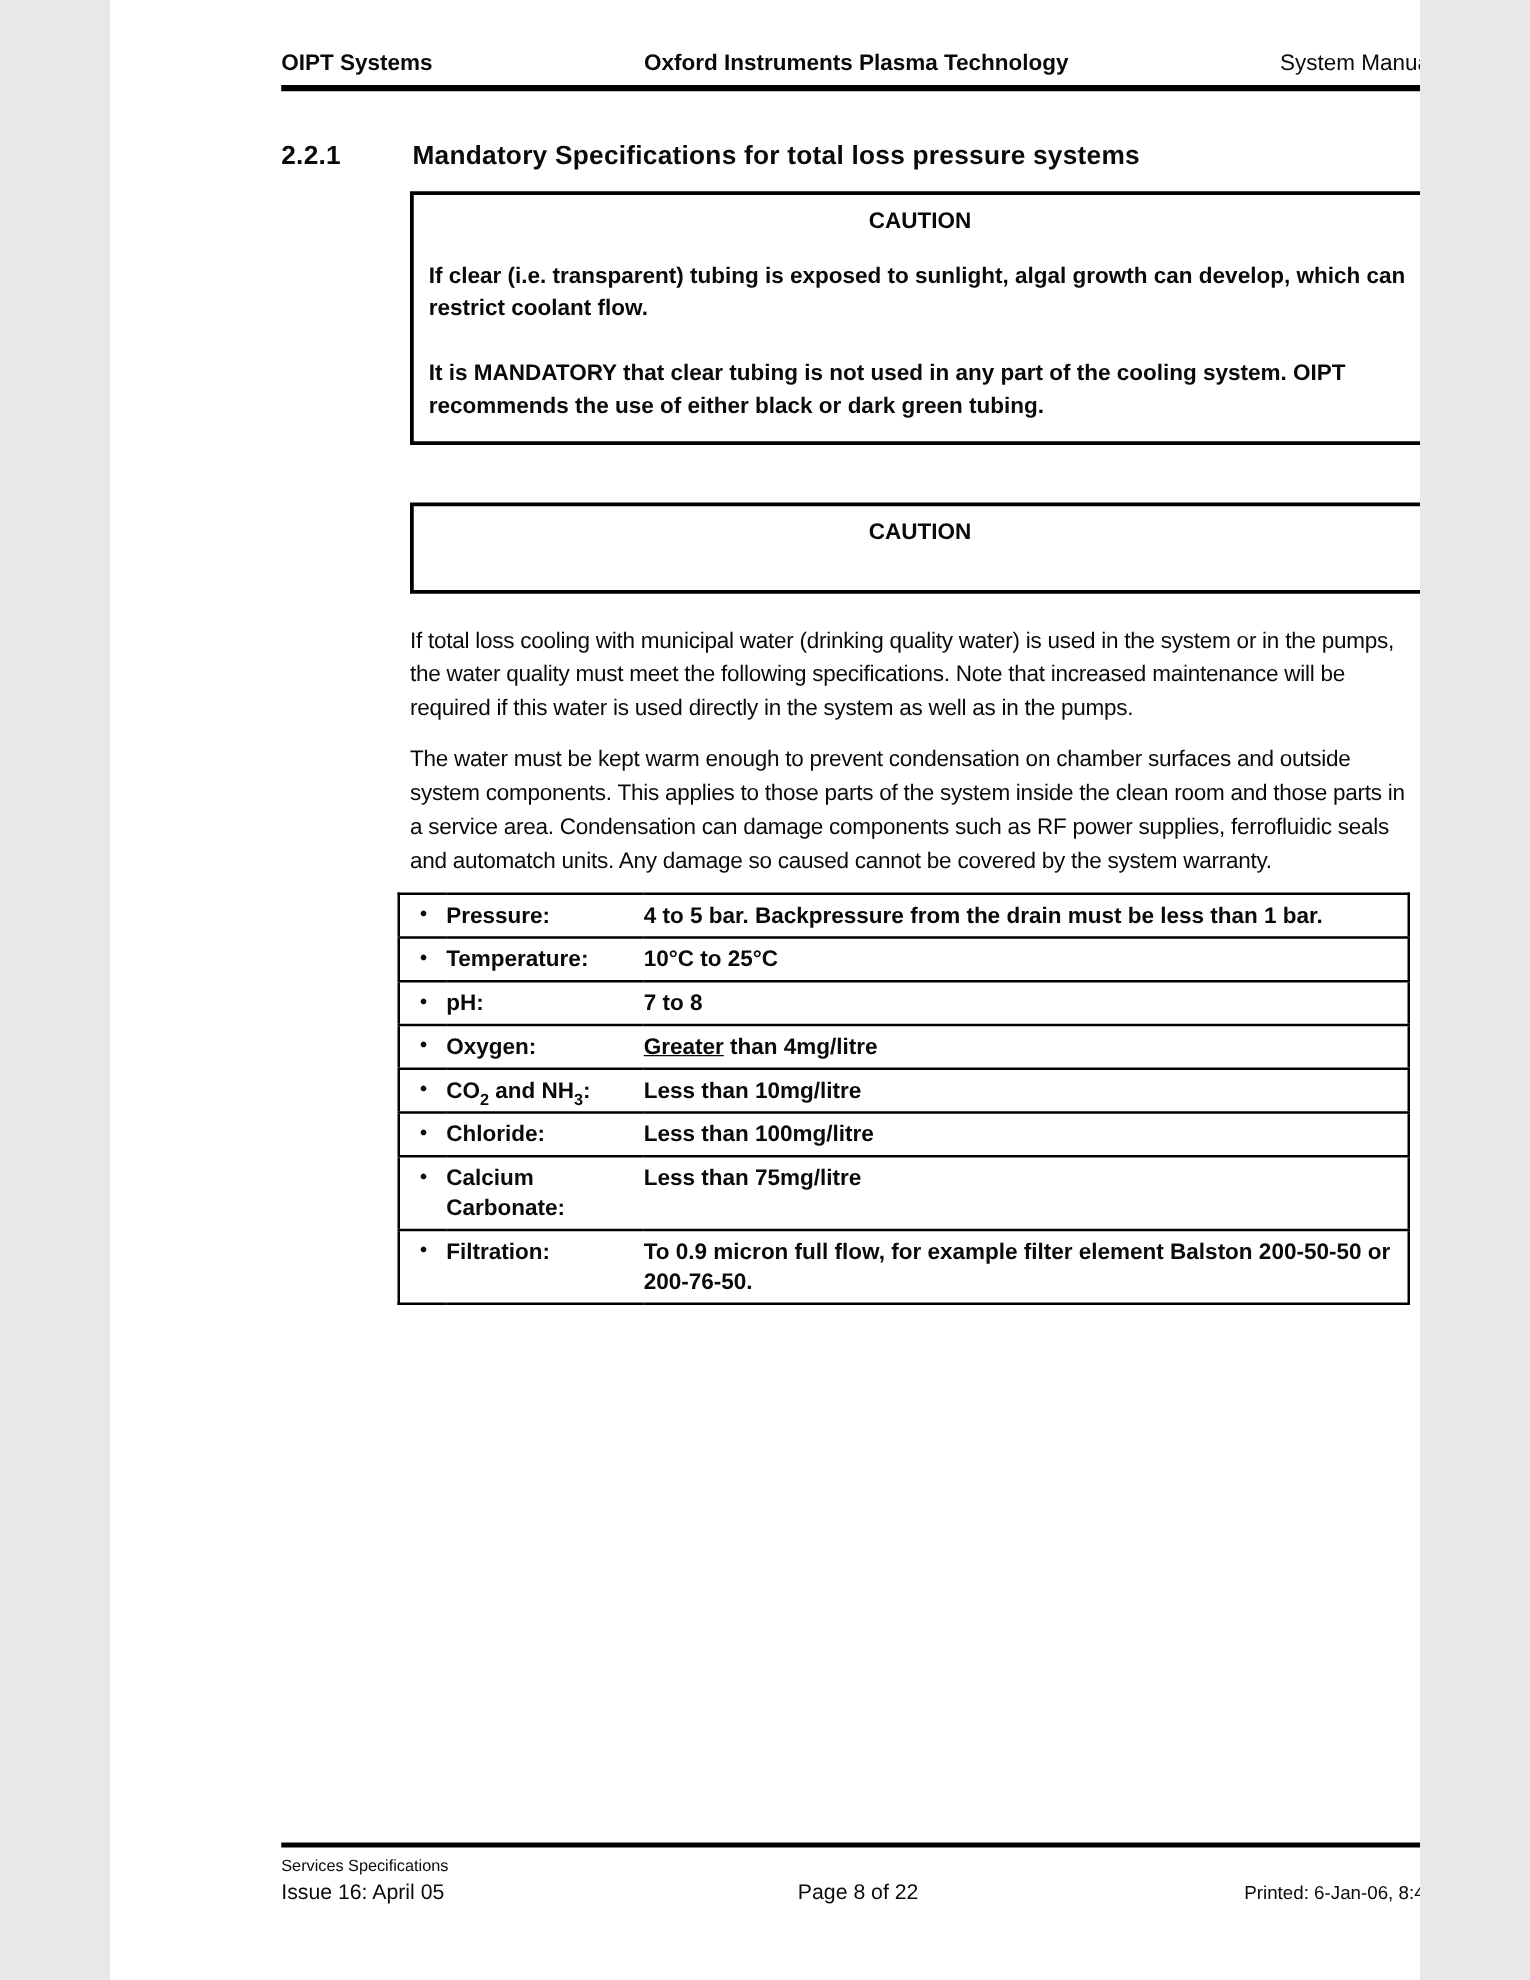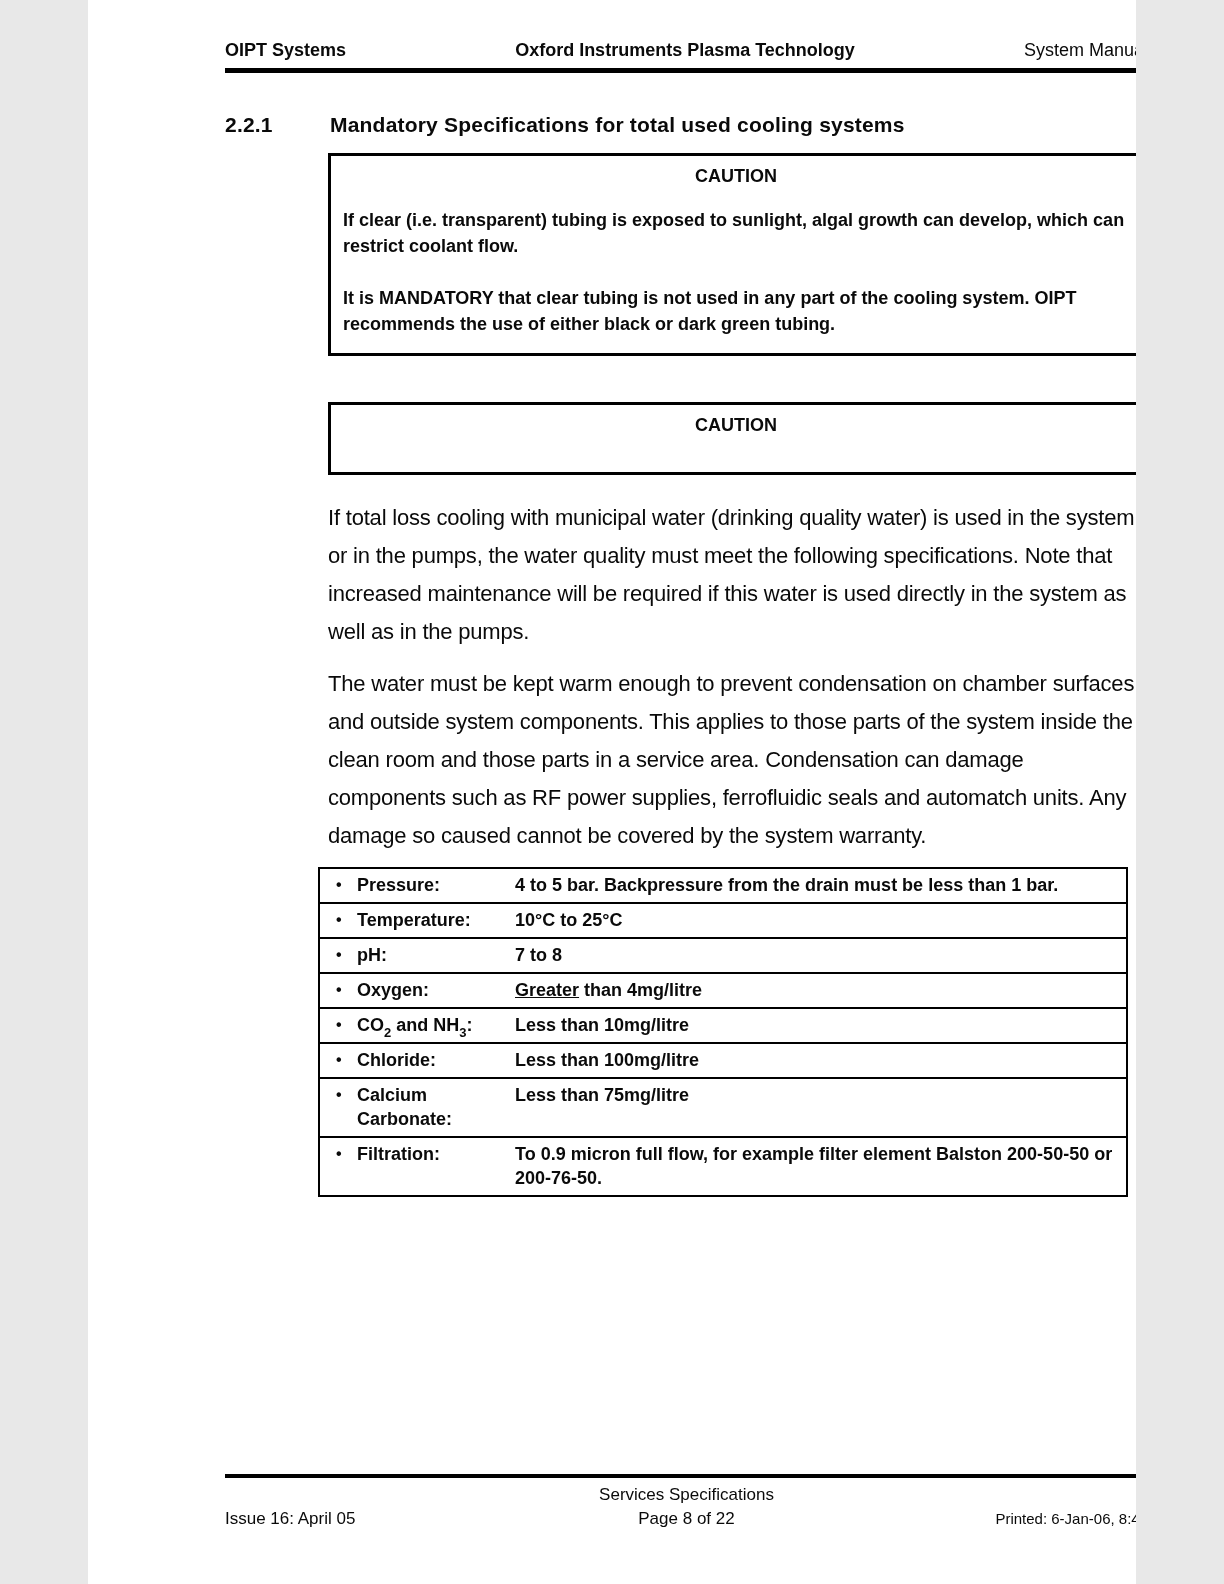--- a/index.html
+++ b/index.html
@@ -59,22 +59,22 @@
     font-weight: bold;
     font-size: 18px;
     line-height: 26px;
     margin-top: 26px;
   }
   .caution-para.first { margin-top: 0; }
   
   .body-para {
     margin-left: 103px;
     width: 808px;
-    font-size: 22px;
-    line-height: 38px;
+    font-size: 18px;
+    line-height: 27px;
     margin-top: 24px;
     letter-spacing: -0.2px;
   }
   .body-para.p2 { margin-top: 14px; }
   
   .spec-table {
     margin-left: 93px;
     margin-top: 12px;
     width: 810px;
     border-collapse: collapse;
@@ -99,22 +99,21 @@
   sub { font-size: 13px; line-height: 0; vertical-align: -6px; font-weight: bold; }
   
   .doc-footer {
     position: absolute;
     left: 137px;
     top: 1474px;
     width: 923px;
   }
   .footer-rule { border-top: 4px solid #000; }
   .footer-title {
-    text-align: center;
-    font-size: 17px;
+    font-size: 13px;
     margin-top: 7px;
   }
   .footer-row {
     display: grid;
     grid-template-columns: 1fr auto 1fr;
     align-items: baseline;
     margin-top: 4px;
     font-size: 17px;
   }
   .footer-row .fc { text-align: center; }
@@ -127,21 +126,21 @@
   <div class="content">
 
     <div class="doc-header">
       <span class="hl">OIPT Systems</span>
       <span class="hc">Oxford Instruments Plasma Technology</span>
       <span class="hr">System Manual</span>
     </div>
 
     <div class="section-heading">
       <span class="num">2.2.1</span>
-      <span class="ttl">Mandatory Specifications for total used cooling systems</span>
+      <span class="ttl">Mandatory Specifications for total loss pressure systems</span>
     </div>
 
     <div class="caution-box">
       <div class="caution-title">CAUTION</div>
       <div class="caution-para first">If clear (i.e. transparent) tubing is exposed to sunlight, algal growth can develop, which can restrict coolant flow.</div>
       <div class="caution-para">It is MANDATORY that clear tubing is not used in any part of the cooling system. OIPT recommends the use of either black or dark green tubing.</div>
     </div>
 
     <div class="caution-box second">
       <div class="caution-title">CAUTION</div>

